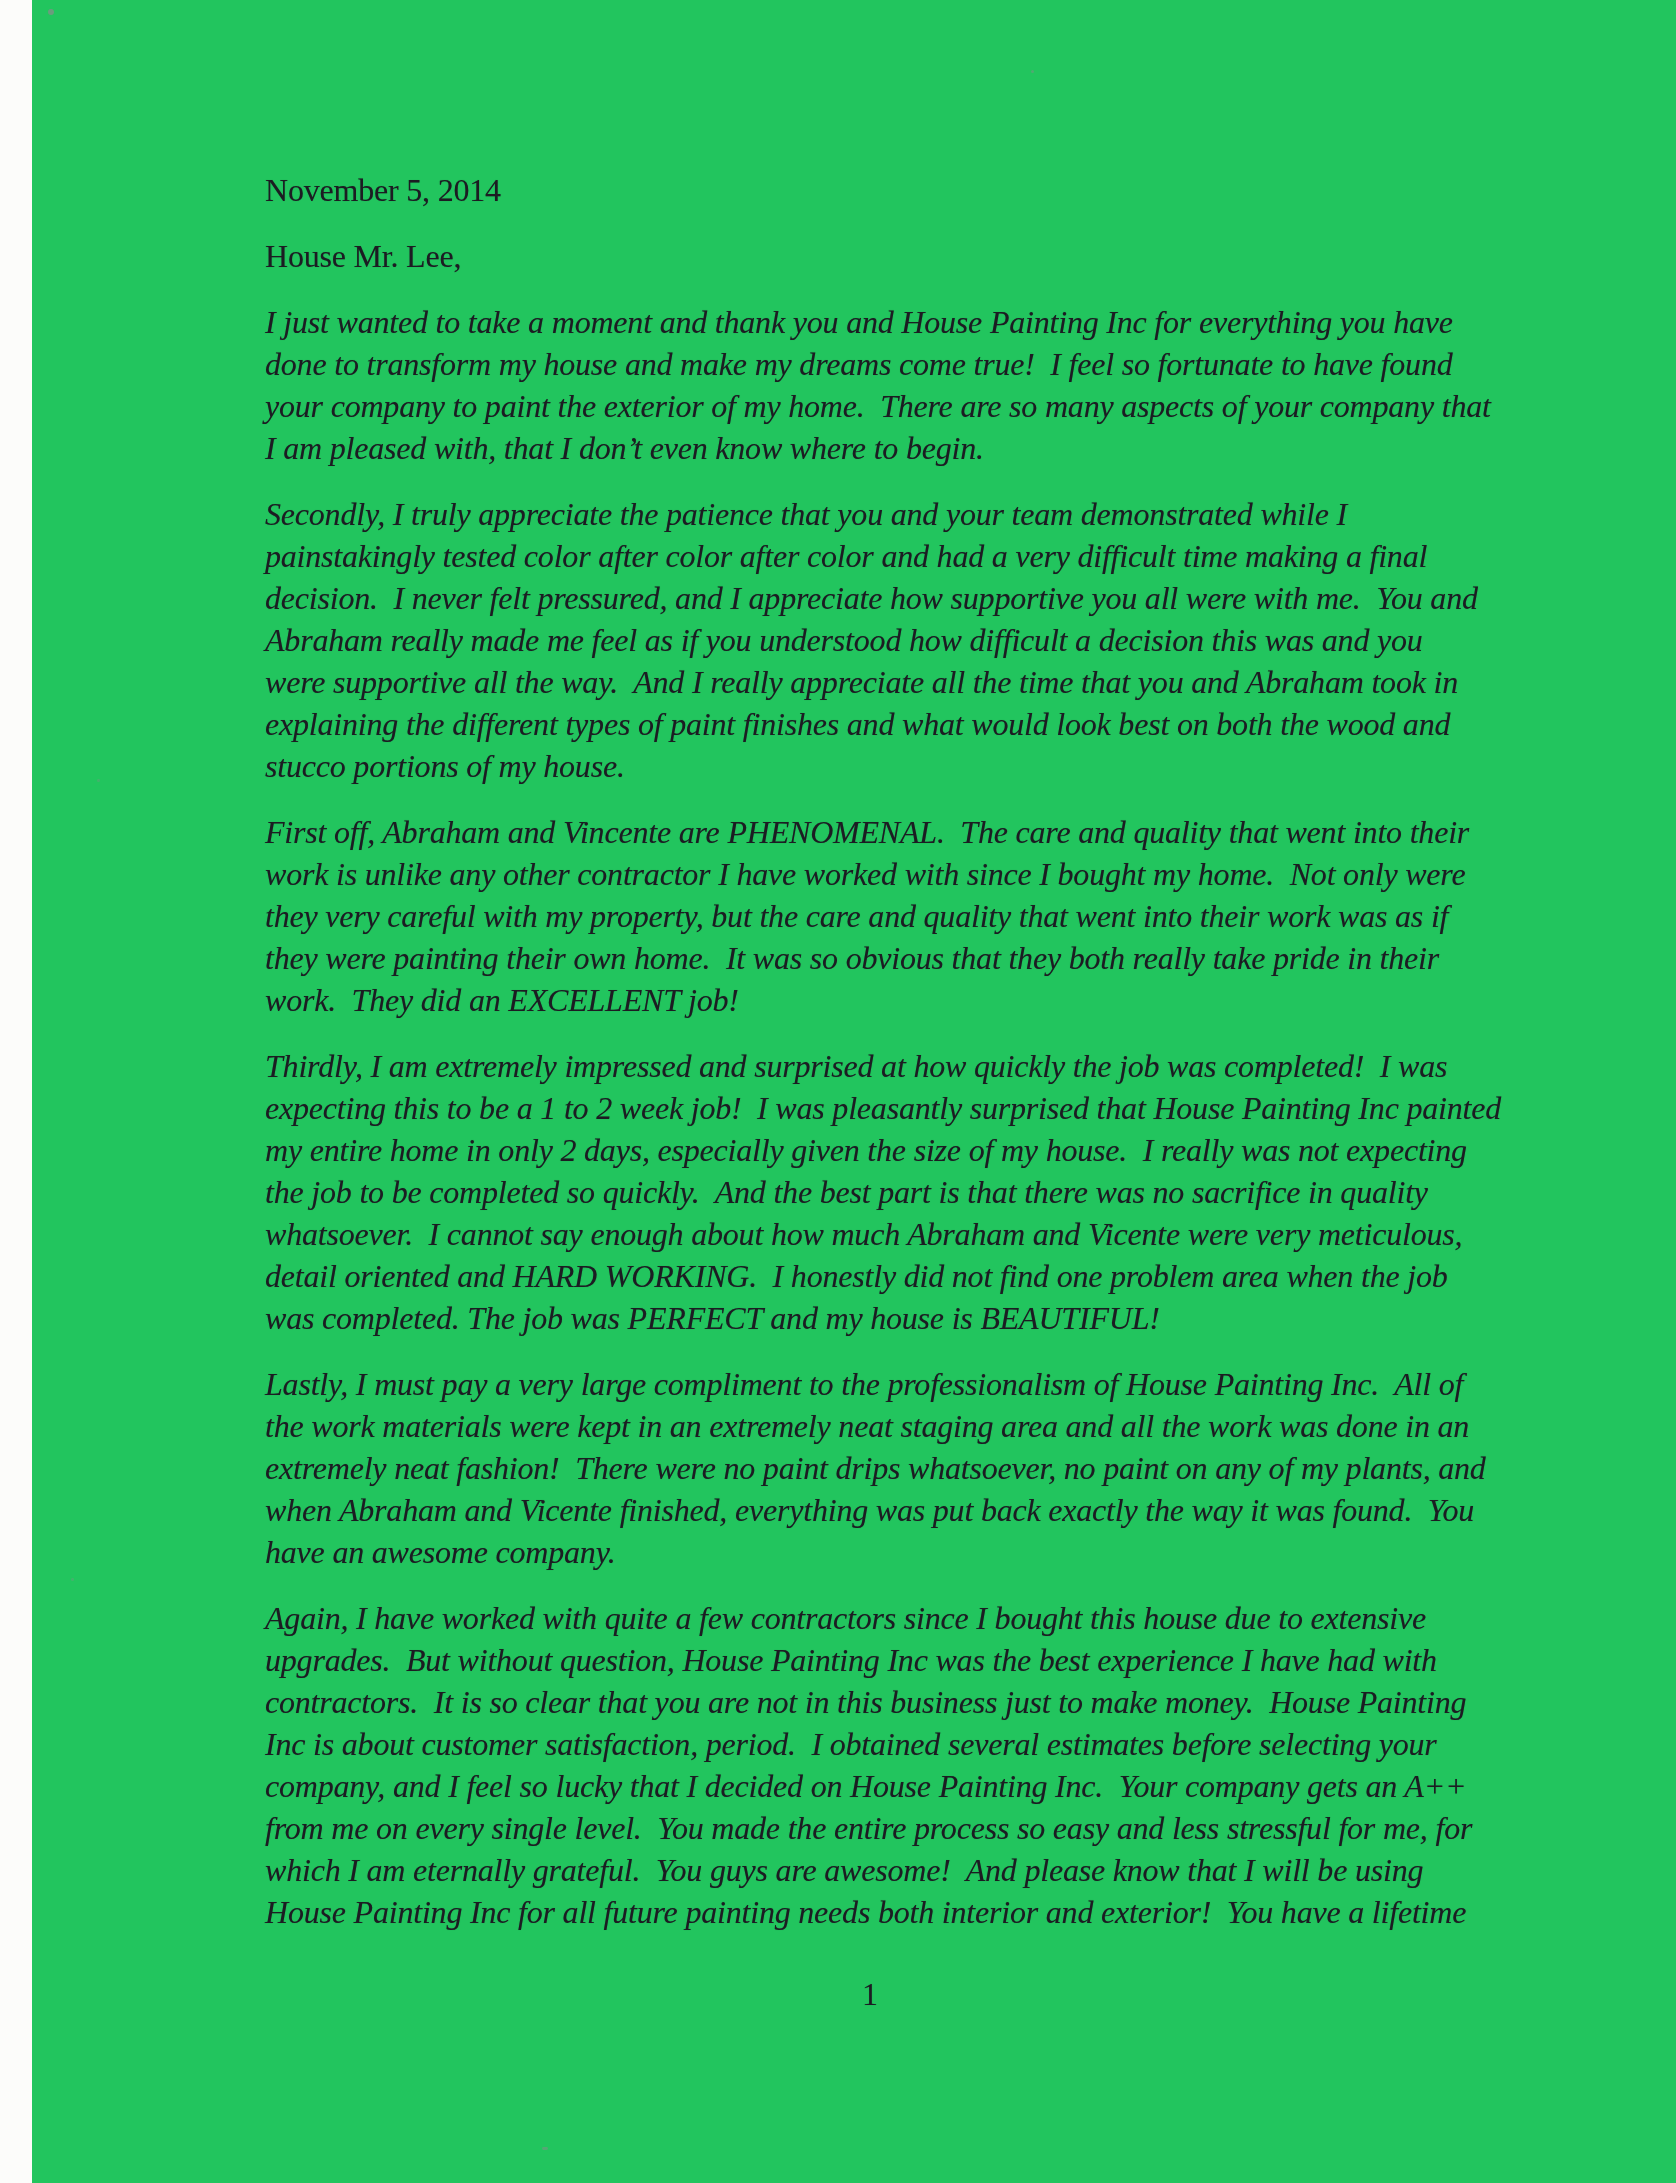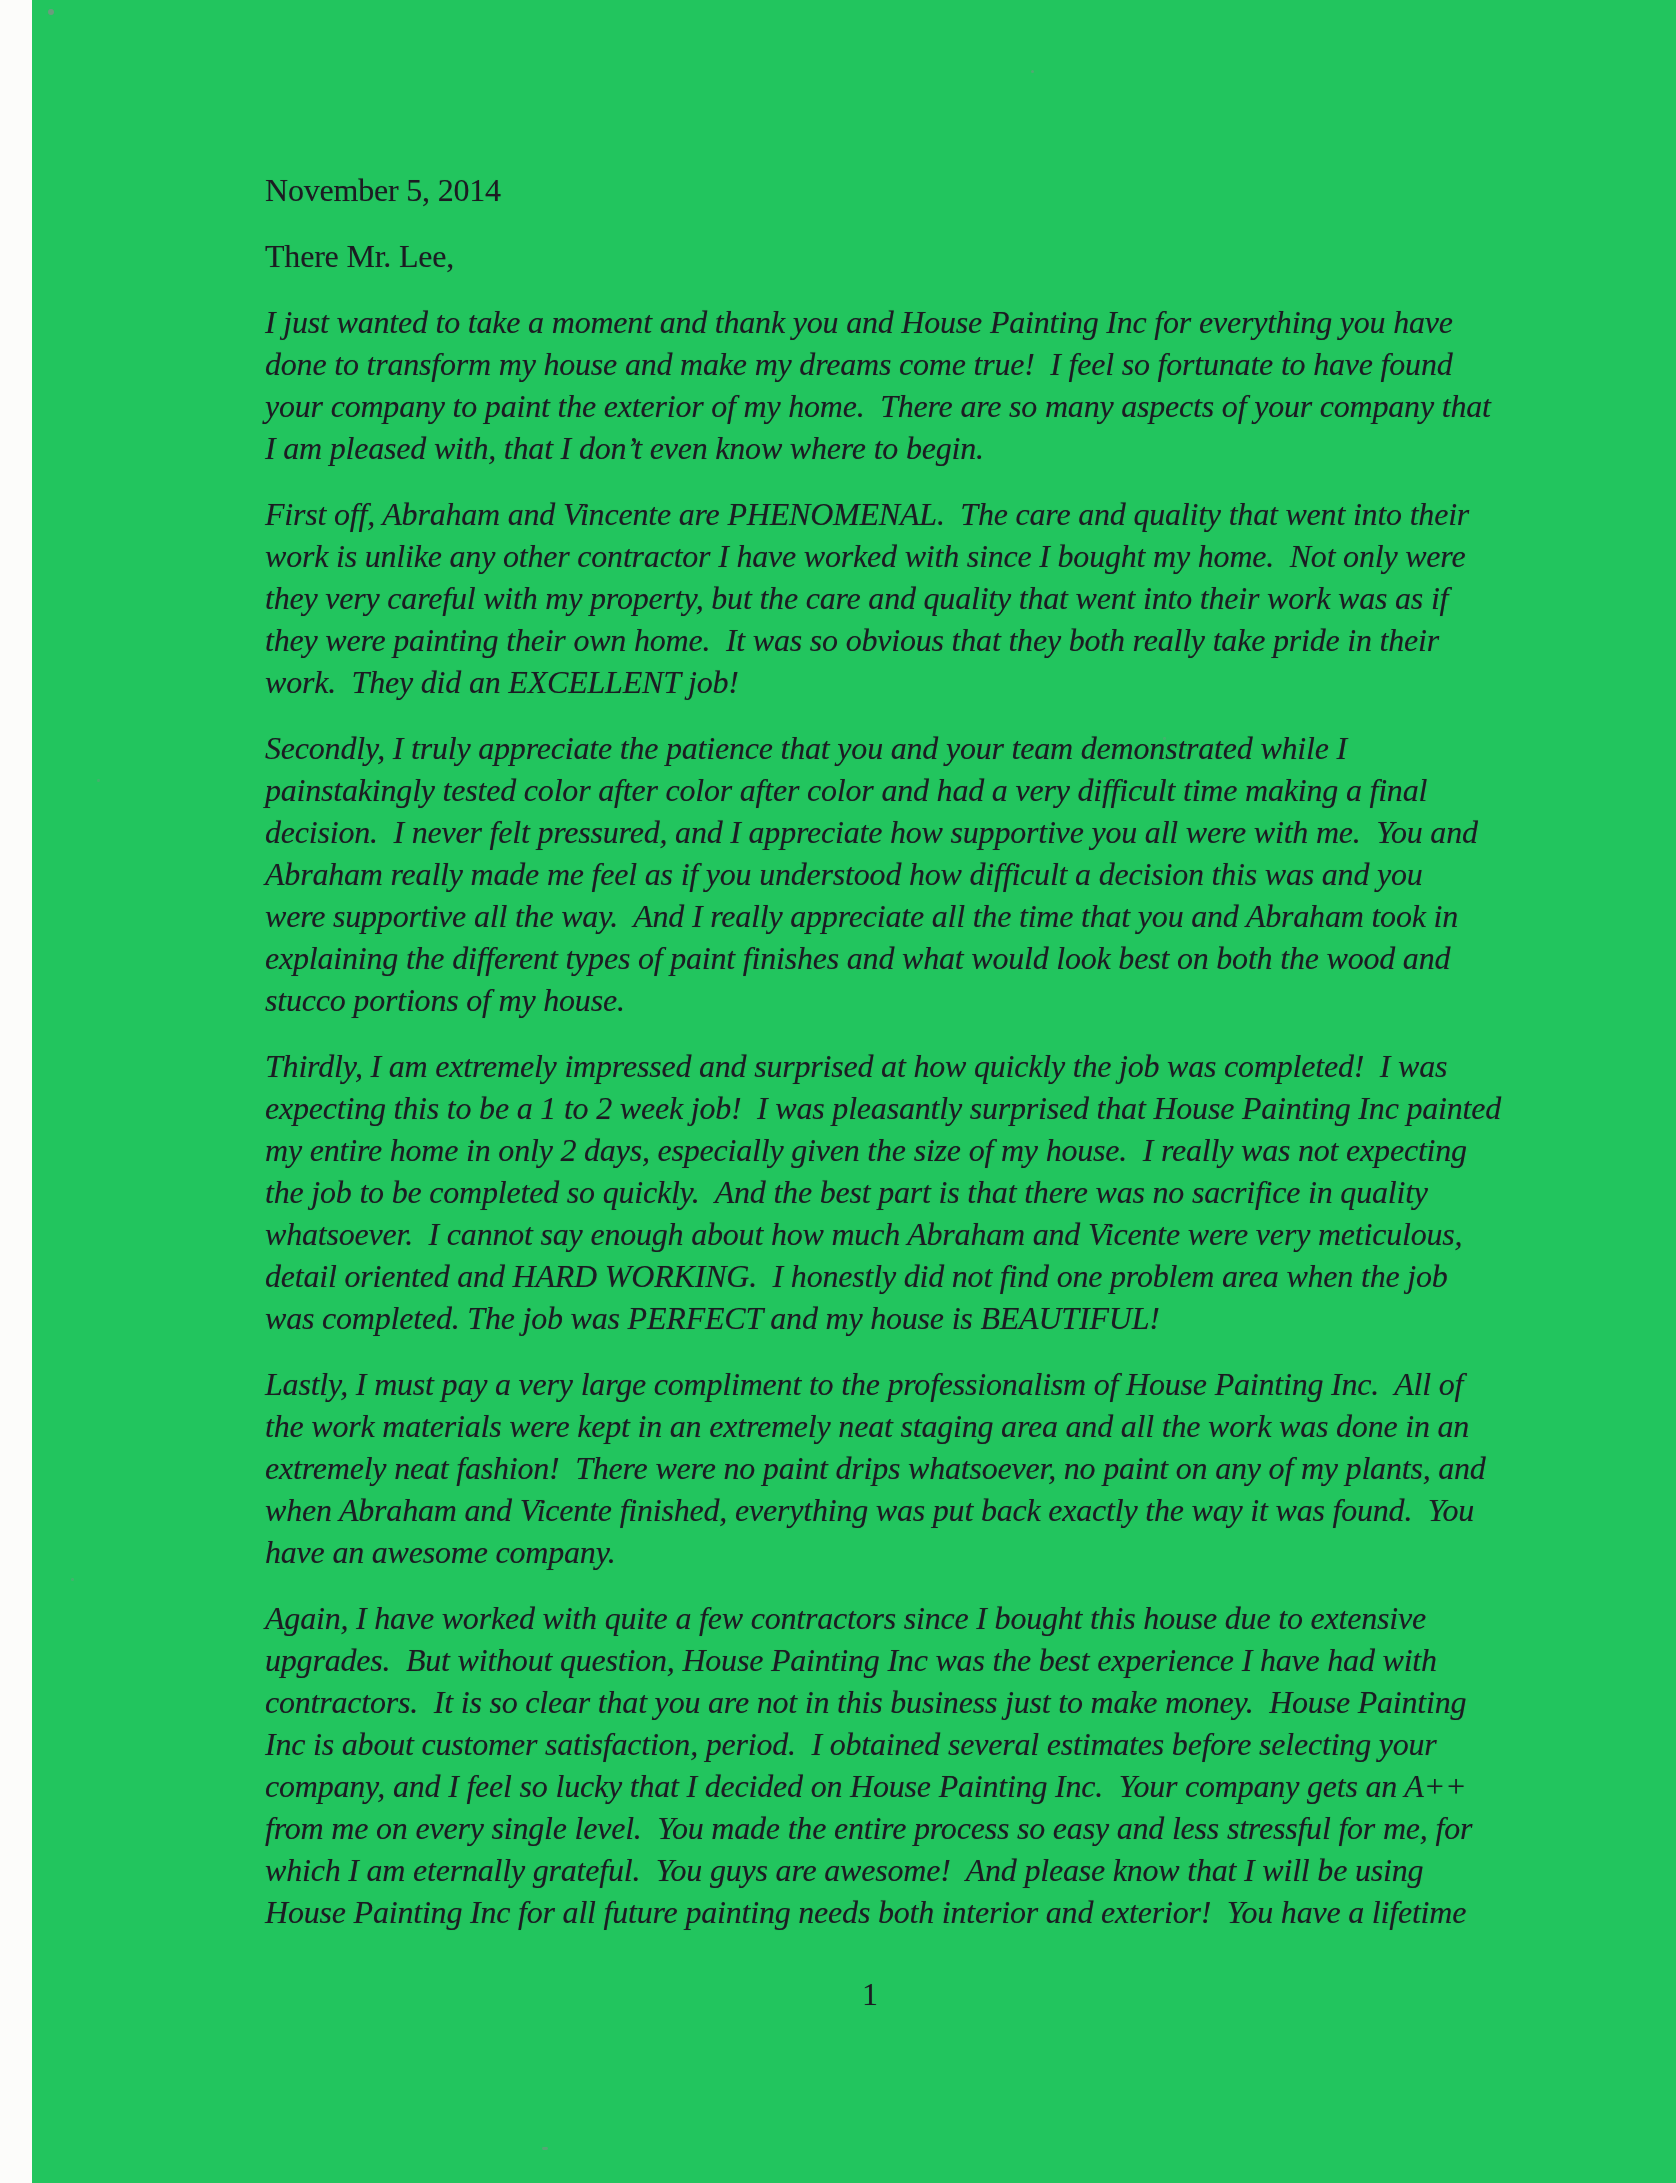--- a/index.html
+++ b/index.html
@@ -55,40 +55,40 @@
   .speck-5 { left: 510px; top: 2147px; width: 6px; height: 3.4px; border-radius: 1.4px; opacity: 0.5; }
   .speck-6 { left: 1131px; top: 737px; width: 2.7px; height: 2.7px; opacity: 0.3; }
 </style>
 </head>
 <body>
 
 <div class="page">
 
   <div class="date">November 5, 2014</div>
 
-  <div class="salutation">There Mr. Lee,</div>
+  <div class="salutation">House Mr. Lee,</div>
 
   <p class="para">I just wanted to take a moment and thank you and House Painting Inc for everything you have
 done to transform my house and make my dreams come true!  I feel so fortunate to have found
 your company to paint the exterior of my home.  There are so many aspects of your company that
 I am pleased with, that I don’t even know where to begin.</p>
-
-  <p class="para">First off, Abraham and Vincente are PHENOMENAL.  The care and quality that went into their
-work is unlike any other contractor I have worked with since I bought my home.  Not only were
-they very careful with my property, but the care and quality that went into their work was as if
-they were painting their own home.  It was so obvious that they both really take pride in their
-work.  They did an EXCELLENT job!</p>
 
   <p class="para">Secondly, I truly appreciate the patience that you and your team demonstrated while I
 painstakingly tested color after color after color and had a very difficult time making a final
 decision.  I never felt pressured, and I appreciate how supportive you all were with me.  You and
 Abraham really made me feel as if you understood how difficult a decision this was and you
 were supportive all the way.  And I really appreciate all the time that you and Abraham took in
 explaining the different types of paint finishes and what would look best on both the wood and
 stucco portions of my house.</p>
+
+  <p class="para">First off, Abraham and Vincente are PHENOMENAL.  The care and quality that went into their
+work is unlike any other contractor I have worked with since I bought my home.  Not only were
+they very careful with my property, but the care and quality that went into their work was as if
+they were painting their own home.  It was so obvious that they both really take pride in their
+work.  They did an EXCELLENT job!</p>
 
   <p class="para">Thirdly, I am extremely impressed and surprised at how quickly the job was completed!  I was
 expecting this to be a 1 to 2 week job!  I was pleasantly surprised that House Painting Inc painted
 my entire home in only 2 days, especially given the size of my house.  I really was not expecting
 the job to be completed so quickly.  And the best part is that there was no sacrifice in quality
 whatsoever.  I cannot say enough about how much Abraham and Vicente were very meticulous,
 detail oriented and HARD WORKING.  I honestly did not find one problem area when the job
 was completed. The job was PERFECT and my house is BEAUTIFUL!</p>
 
   <p class="para">Lastly, I must pay a very large compliment to the professionalism of House Painting Inc.  All of

